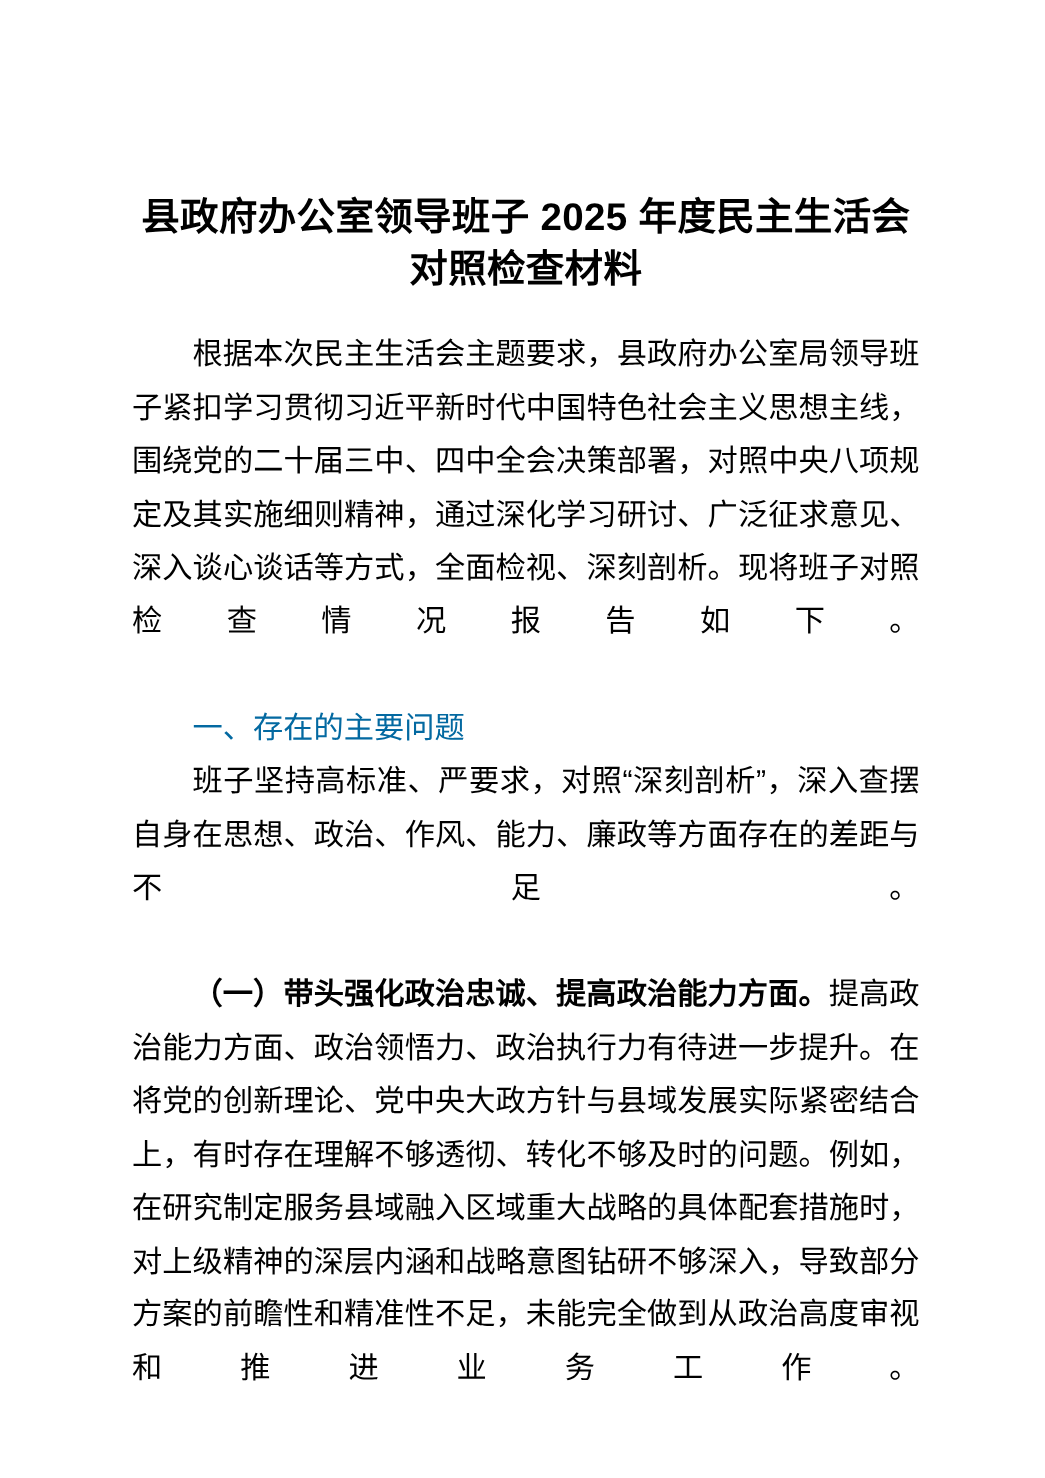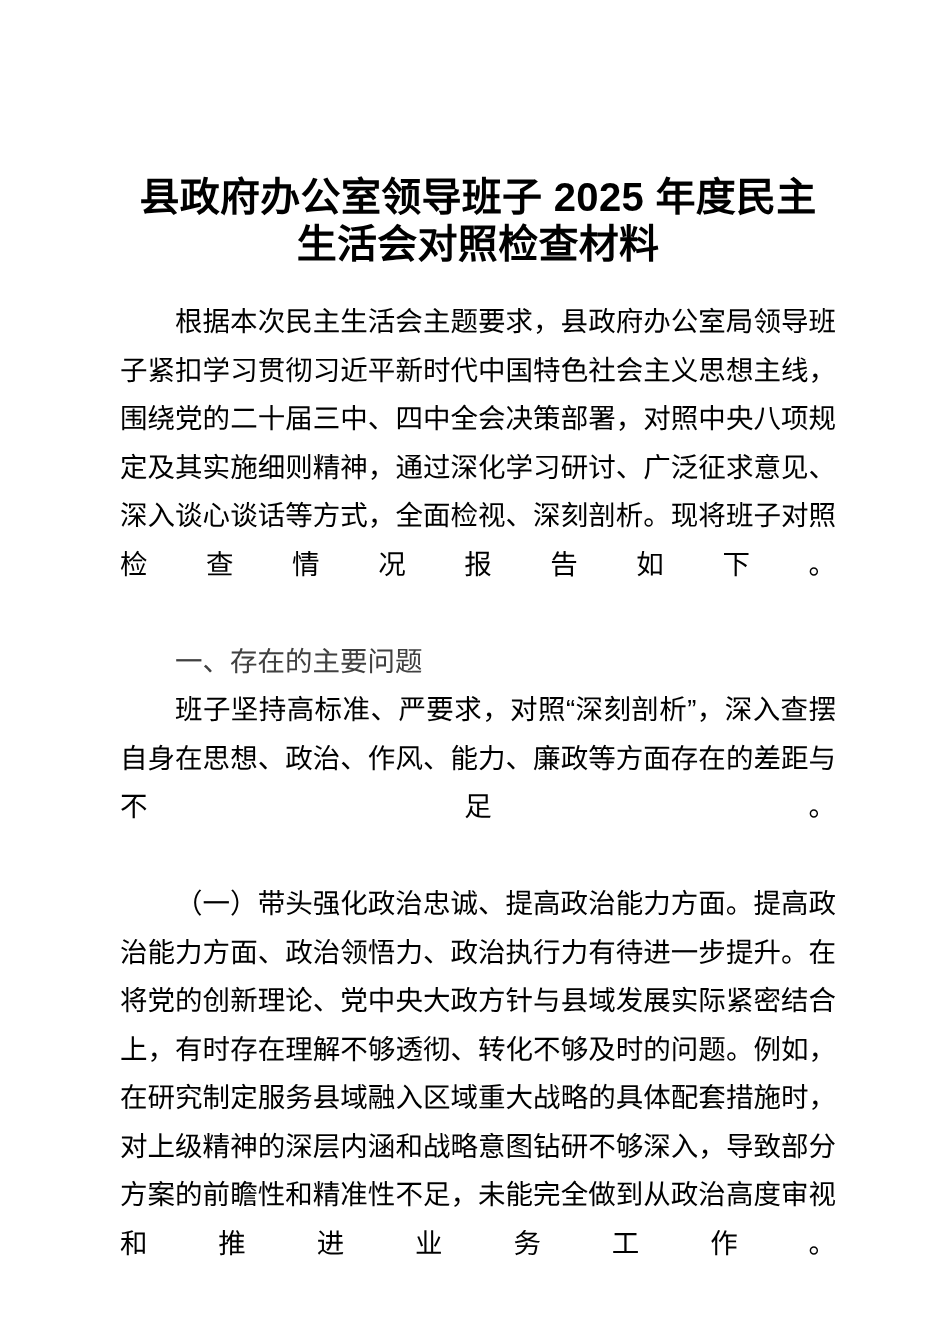--- a/index.html
+++ b/index.html
@@ -28,21 +28,21 @@
     position: absolute;
     left: 120px;
     top: 0;
     width: 716px;
   }
 
   
   .doc-title {
     margin: 0;
     padding-top: 174px;
-    font-size: 40px;
+    font-size: 35px;
     font-weight: 700;
     line-height: 47px;
     text-align: center;
     letter-spacing: 0.3px;
     color: #000000;
   }
 
   
   .para {
     margin: 0;
@@ -62,25 +62,25 @@
   .para-gap-first {
     margin-top: 30px;
   }
 
   .section-heading {
     margin: 0;
     font-size: 27.5px;
     font-weight: 400;
     line-height: 48.5px;
     text-indent: 2em;
-    color: #404040;
+    color: #0369a1;
   }
 
   .bold-lead {
-    font-weight: 400;
+    font-weight: 700;
     margin-top: 22px;
   }
 
   
   .para::after {
     content: "";
     display: inline-block;
     width: 100%;
   }
 </style>

